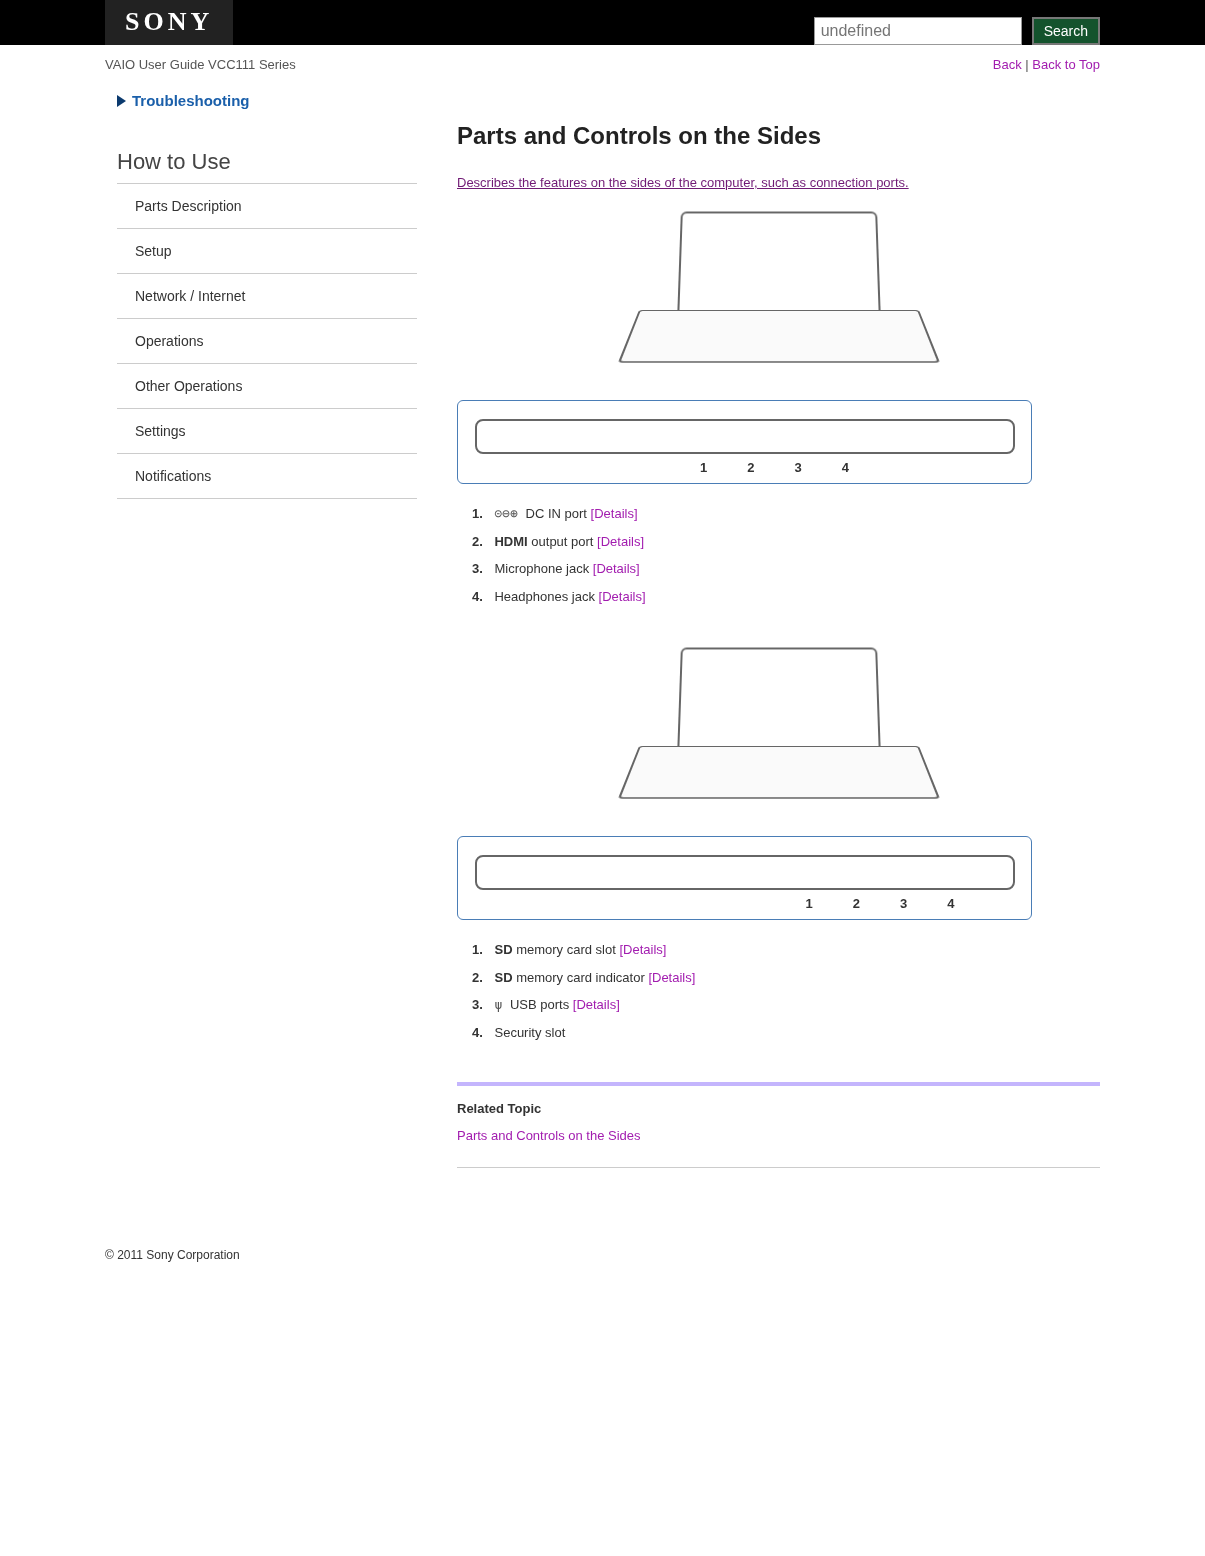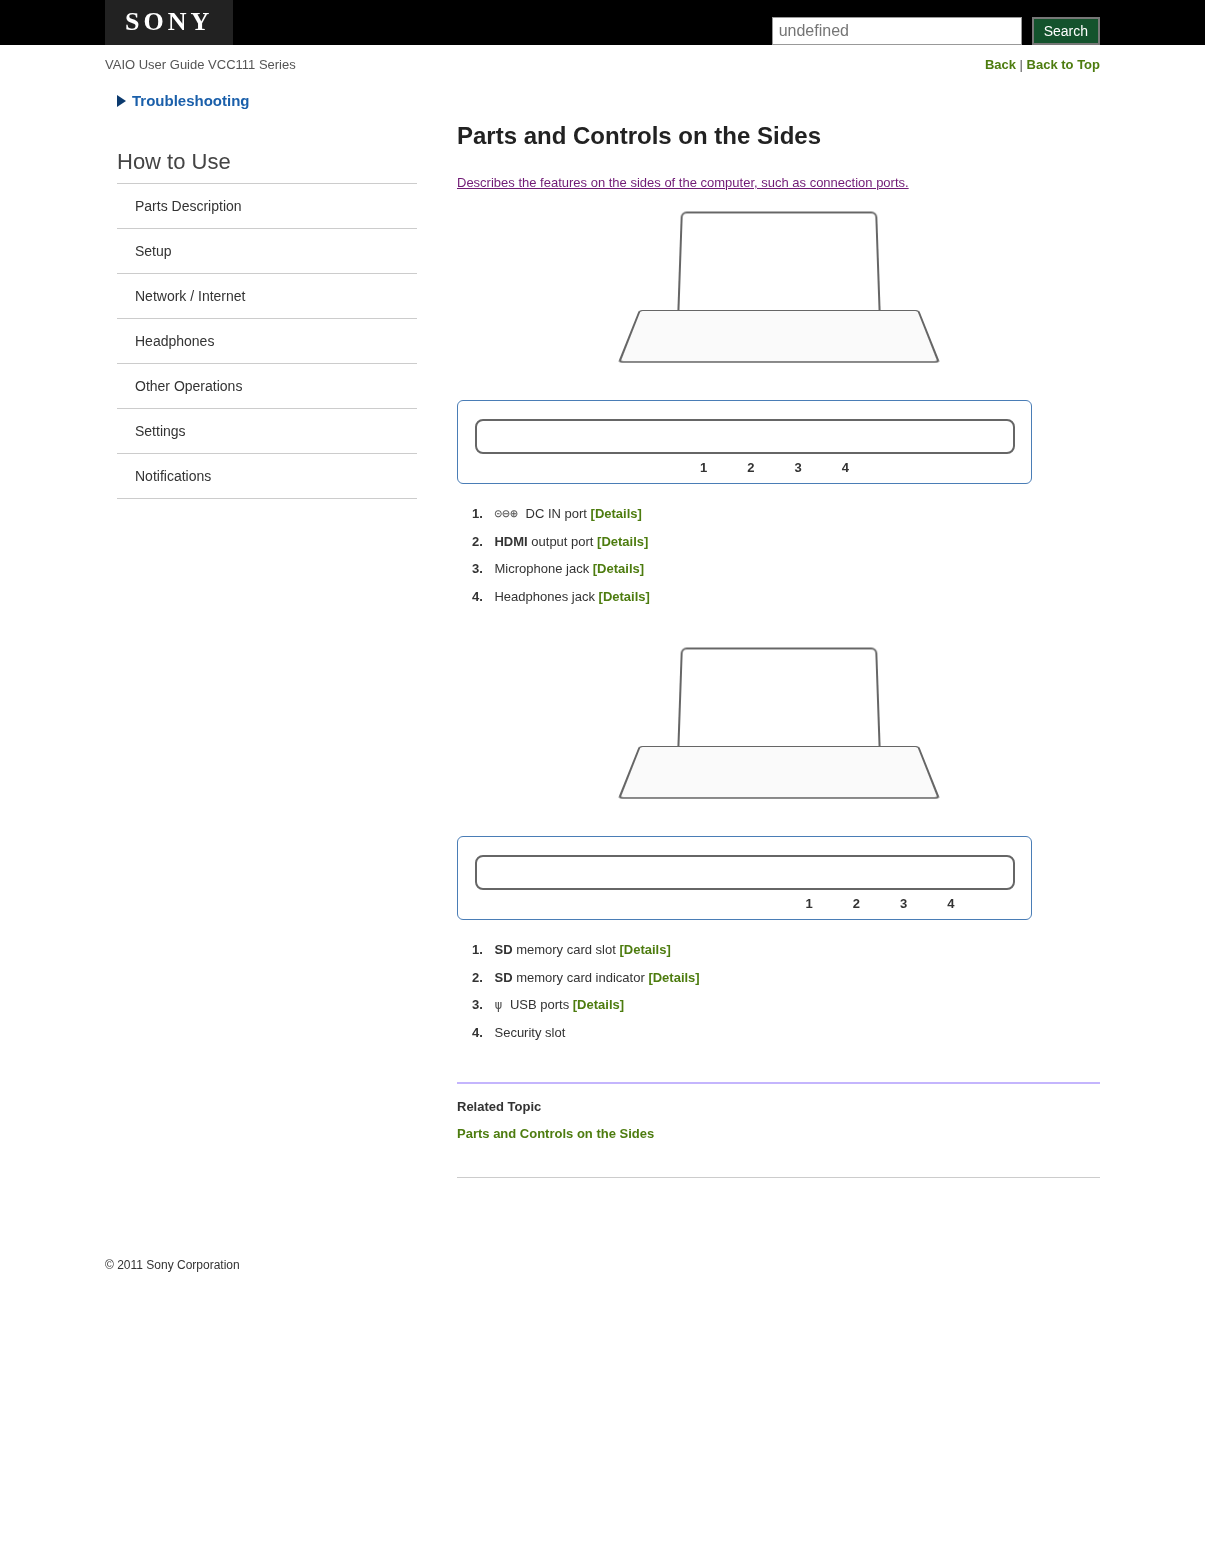--- a/index.html
+++ b/index.html
@@ -23,21 +23,21 @@
     color: #fff;
     font-family: "Times New Roman", serif;
     font-weight: bold;
     font-size: 26px;
     letter-spacing: 4px;
     padding: 8px 20px;
     display: inline-block;
   }
   .search-area { display: flex; align-items: center; gap: 10px; }
   .search-input {
-    width: 250px;
+    width: 208px;
     height: 28px;
     font-size: 16px;
     color: #ef4444;
     padding: 2px 6px;
     border: 1px solid #999;
     background: #fff;
   }
   .search-btn {
     background: #14532d;
     color: #fff;
@@ -47,21 +47,21 @@
     cursor: pointer;
   }
   .sub-header {
     display: flex;
     justify-content: space-between;
     padding: 12px 105px 20px;
     font-size: 13px;
   }
   .sub-header .title { color: #555; }
   .sub-header .nav-links { color: #555; }
-  .link { color: #4d7c0f; cursor: pointer; font-weight: bold; }
+  .link { color: #a21caf; cursor: pointer; }
   .container {
     display: flex;
     padding: 0 105px 40px;
     gap: 40px;
     margin-left: 12px;
   }
   .sidebar { width: 300px; flex-shrink: 0; }
   .troubleshoot {
     display: flex;
     align-items: center;
@@ -166,23 +166,23 @@
     content: counter(item) ".";
     font-weight: bold;
     margin-right: 8px;
   }
   .glyph {
     font-family: monospace;
     color: #555;
     margin-right: 4px;
   }
   .related {
-    border-top: 2px solid #c4b5fd;
+    border-top: 4px solid #c4b5fd;
     border-bottom: 1px solid #ccc;
-    padding: 15px 0 32px;
+    padding: 15px 0 20px;
   }
   .related-title { font-weight: bold; margin-bottom: 10px; }
   .related .link { display: block; line-height: 1.6; }
   .footer {
     padding: 40px 105px 20px;
     color: #333;
     font-size: 12px;
   }
 </style>
 </head>
@@ -208,21 +208,21 @@
   <aside class="sidebar">
     <div class="troubleshoot">
       <span class="chevron"></span>
       <span>Troubleshooting</span>
     </div>
     <h2 class="section-head">How to Use</h2>
     <ul class="side-nav">
       <li>Parts Description</li>
       <li>Setup</li>
       <li>Network / Internet</li>
-      <li>Headphones</li>
+      <li>Operations</li>
       <li>Other Operations</li>
       <li>Settings</li>
       <li>Notifications</li>
     </ul>
   </aside>
 
   <main class="main">
     <h1 class="page-title">Parts and Controls on the Sides</h1>
     <p class="intro">Describes the features on the sides of the computer, such as connection ports.</p>
 

